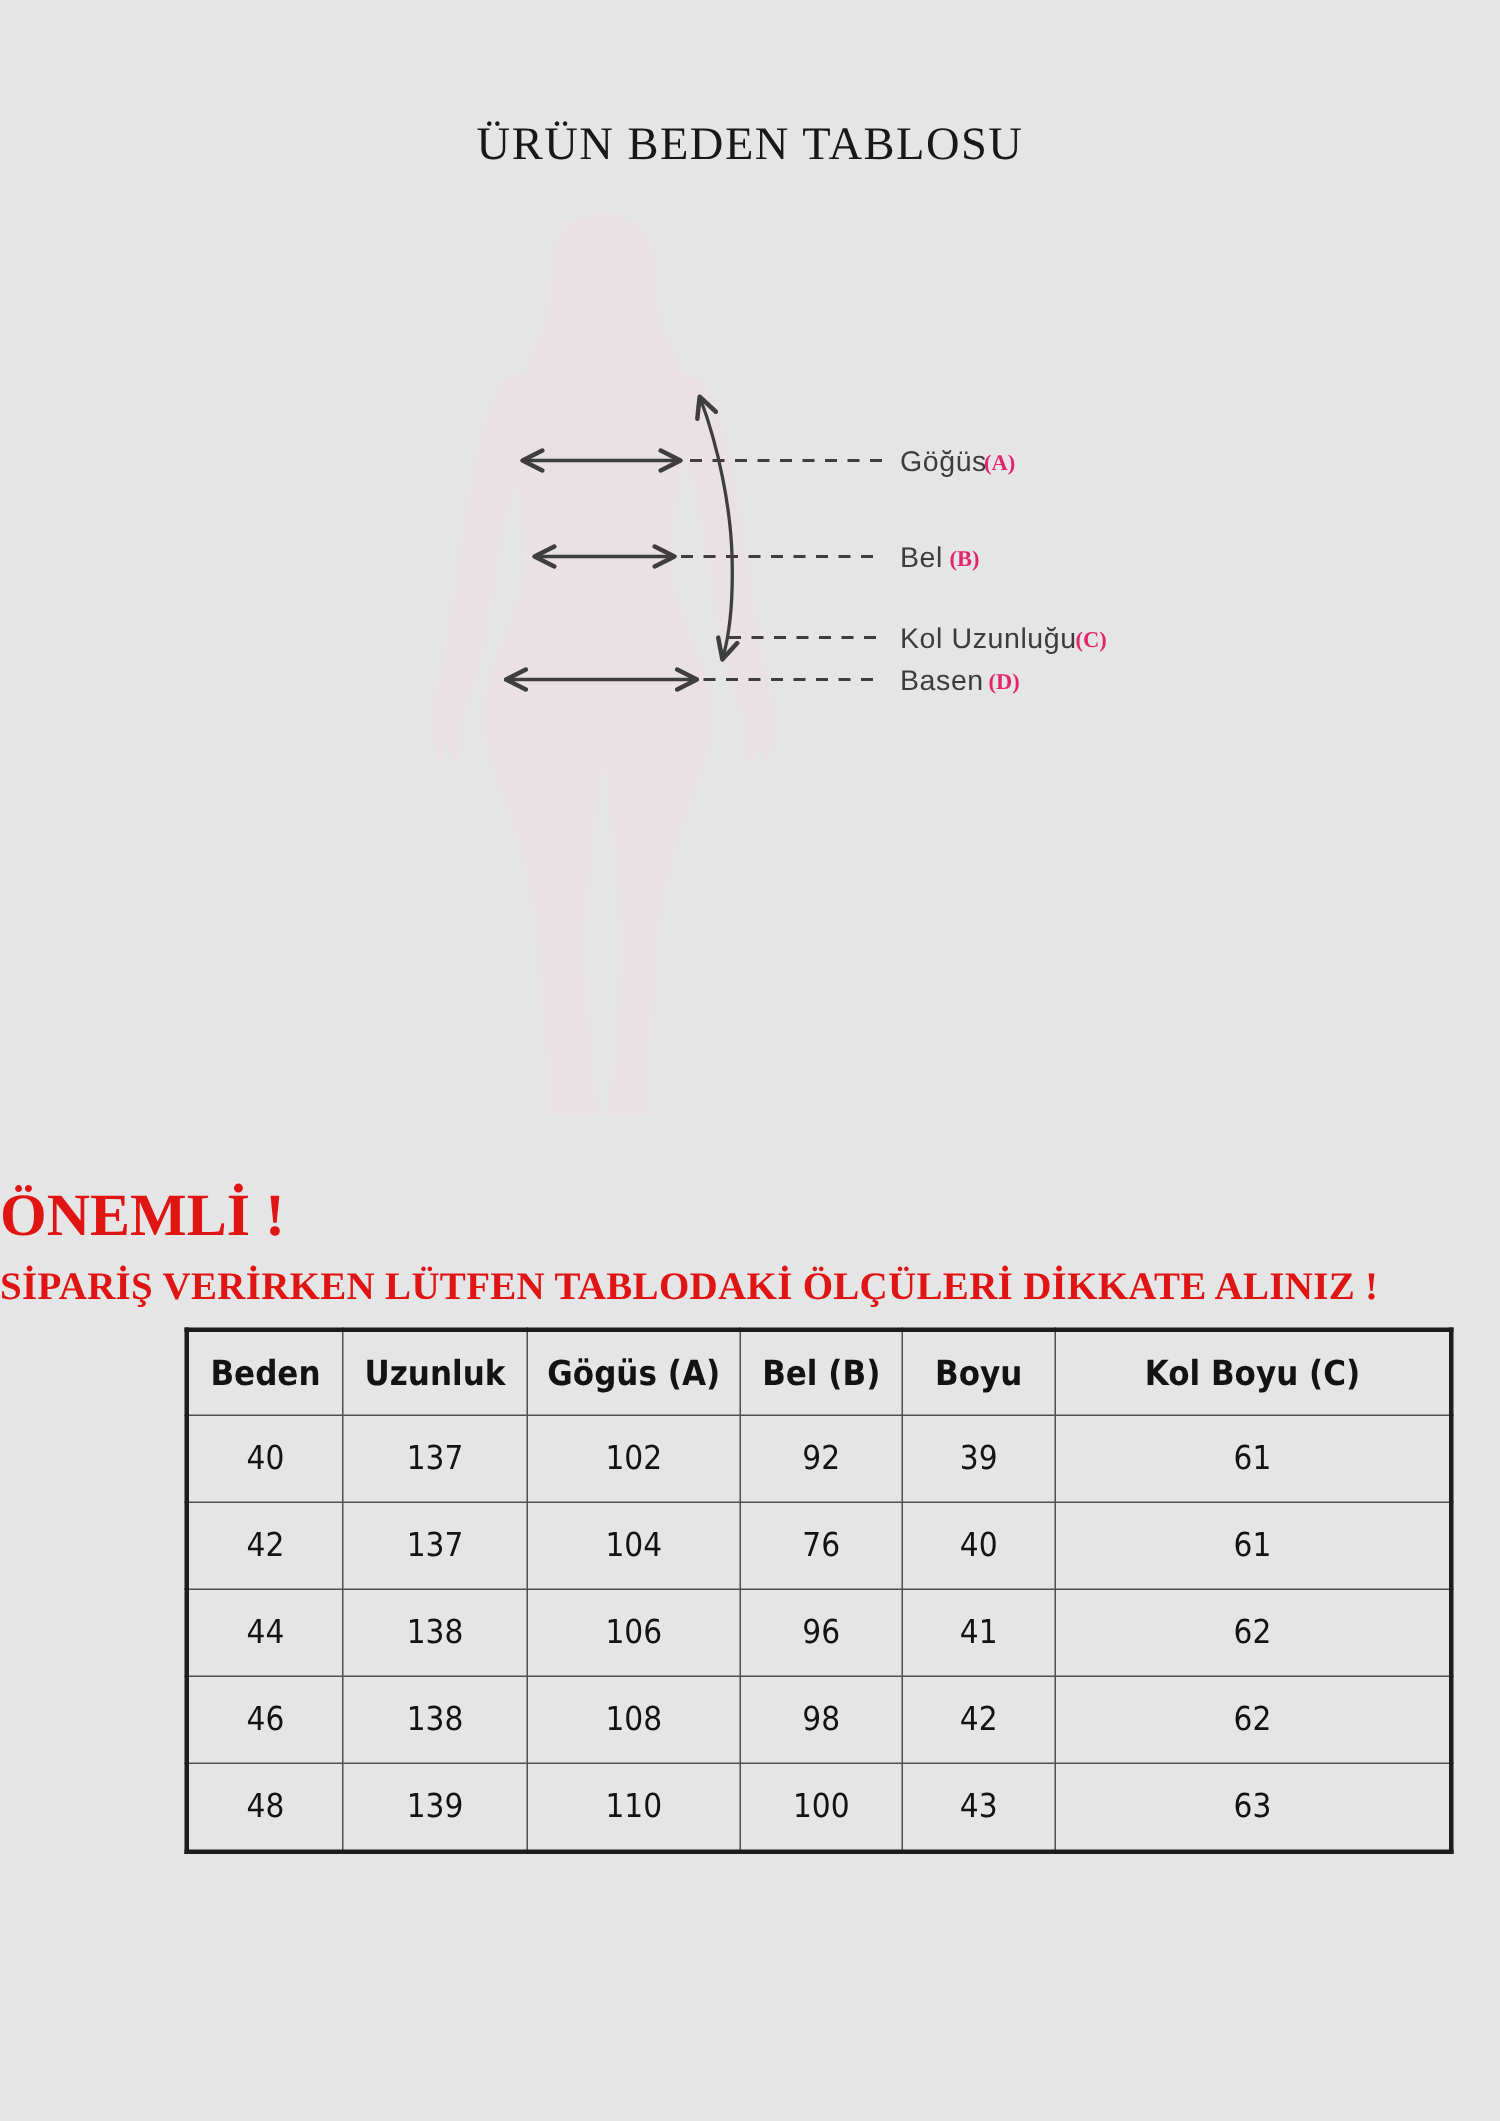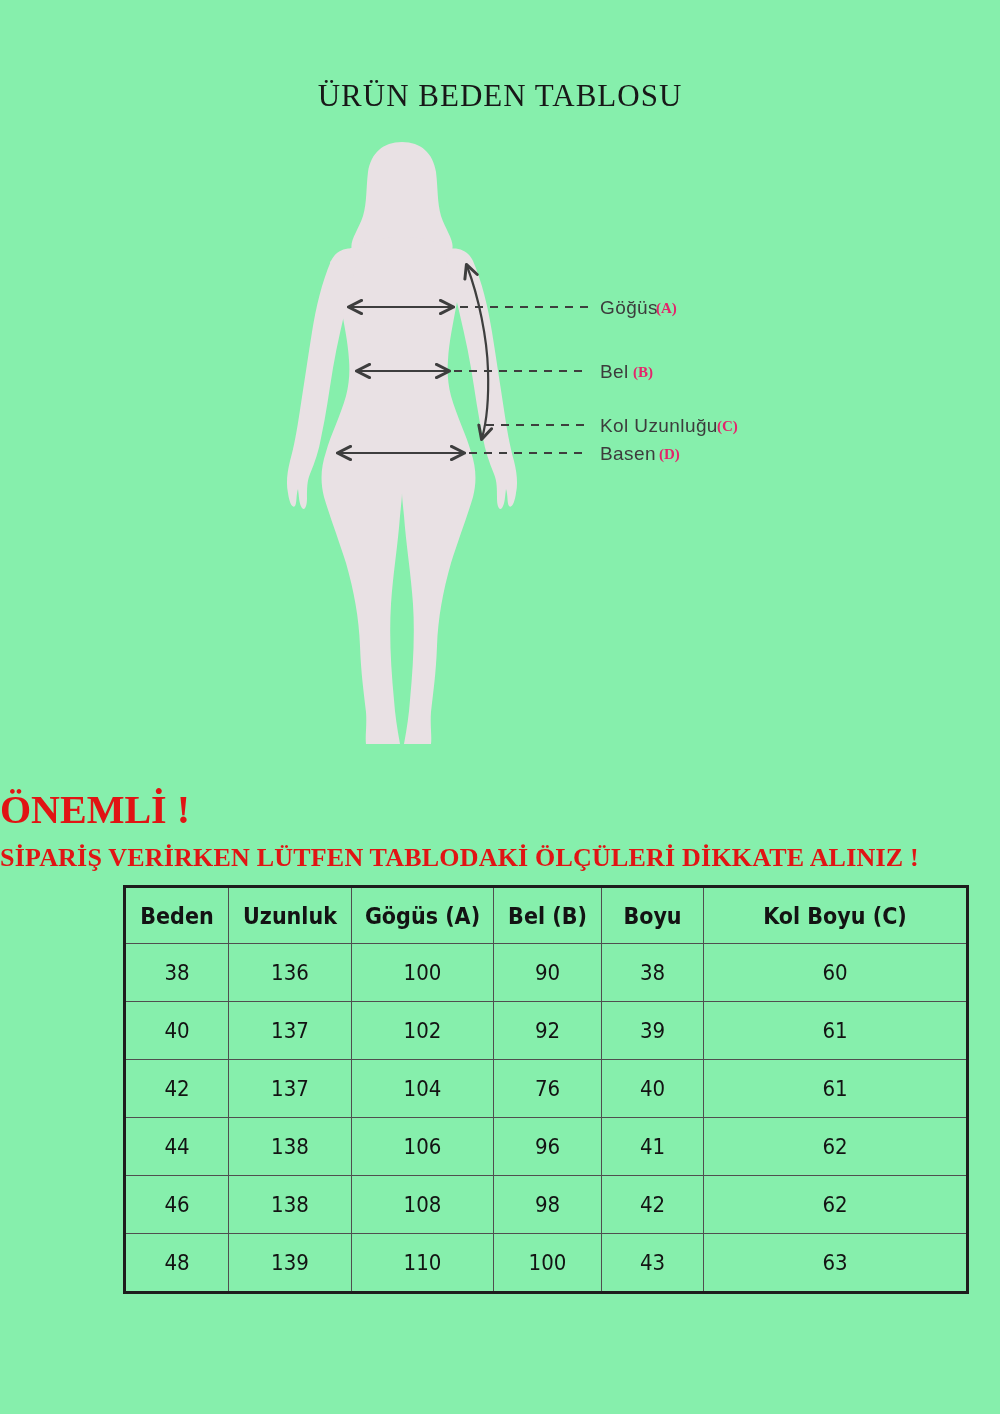--- a/index.html
+++ b/index.html
@@ -1,20 +1,20 @@
 <!DOCTYPE html>
 <html><head>
 <meta charset="utf-8">
 <style>
   html,body{margin:0;padding:0;background:#ffffff;}
   .page{
     position:relative;
     width:1000px;height:1414px;
     margin:0 auto;
-    background:#86efac;
+    background:#e5e5e5;
     font-family:"Liberation Sans", sans-serif;
     overflow:hidden;
   }
   .page-title{
     position:absolute;left:0;top:78px;width:1000px;
     text-align:center;
     font-family:"Liberation Serif", serif;
     font-size:31px;font-weight:400;color:#181818;
     letter-spacing:1px;
   }
@@ -130,28 +130,20 @@
         <th>Beden</th>
         <th>Uzunluk</th>
         <th>Gögüs (A)</th>
         <th>Bel (B)</th>
         <th>Boyu</th>
         <th>Kol Boyu (C)</th>
       </tr>
     </thead>
     <tbody>
       <tr>
-        <td>38</td>
-        <td>136</td>
-        <td>100</td>
-        <td>90</td>
-        <td>38</td>
-        <td>60</td>
-      </tr>
-      <tr>
         <td>40</td>
         <td>137</td>
         <td>102</td>
         <td>92</td>
         <td>39</td>
         <td>61</td>
       </tr>
       <tr>
         <td>42</td>
         <td>137</td>

